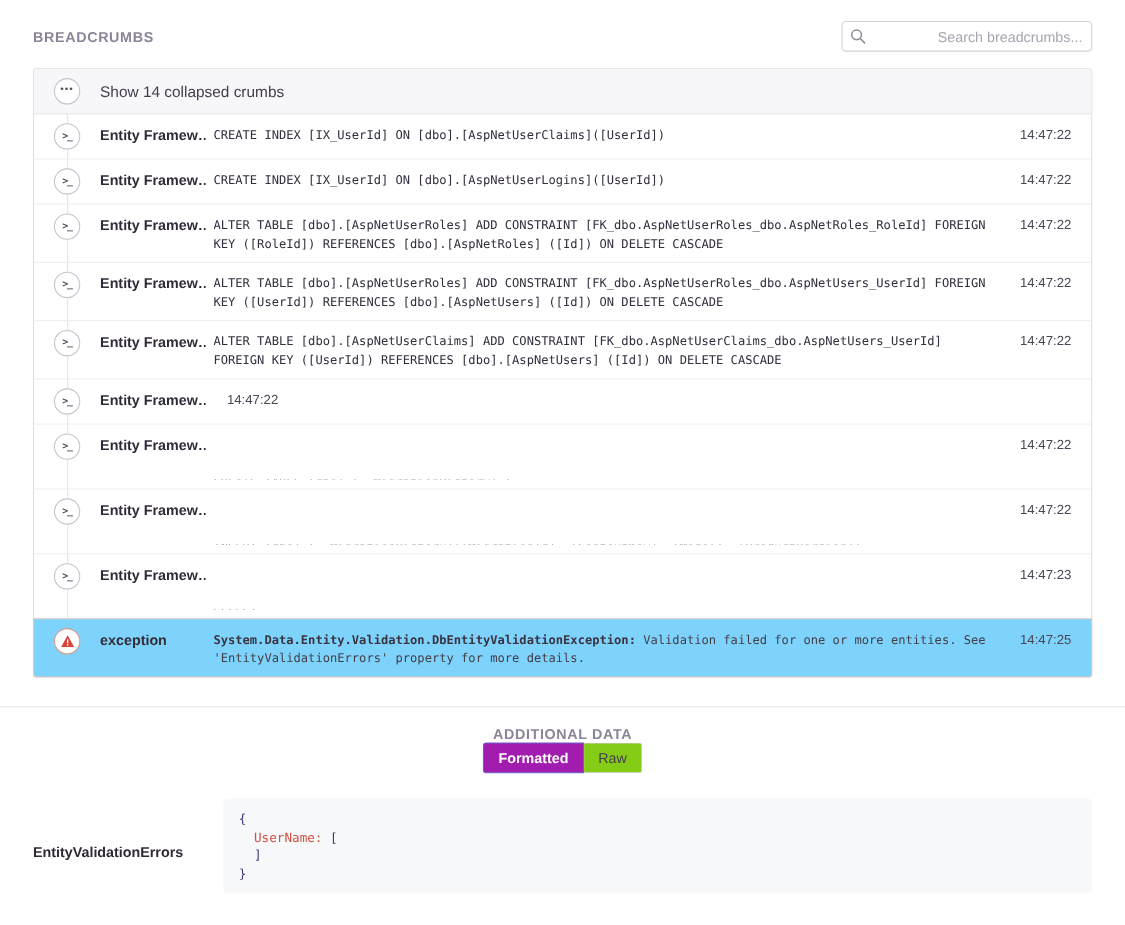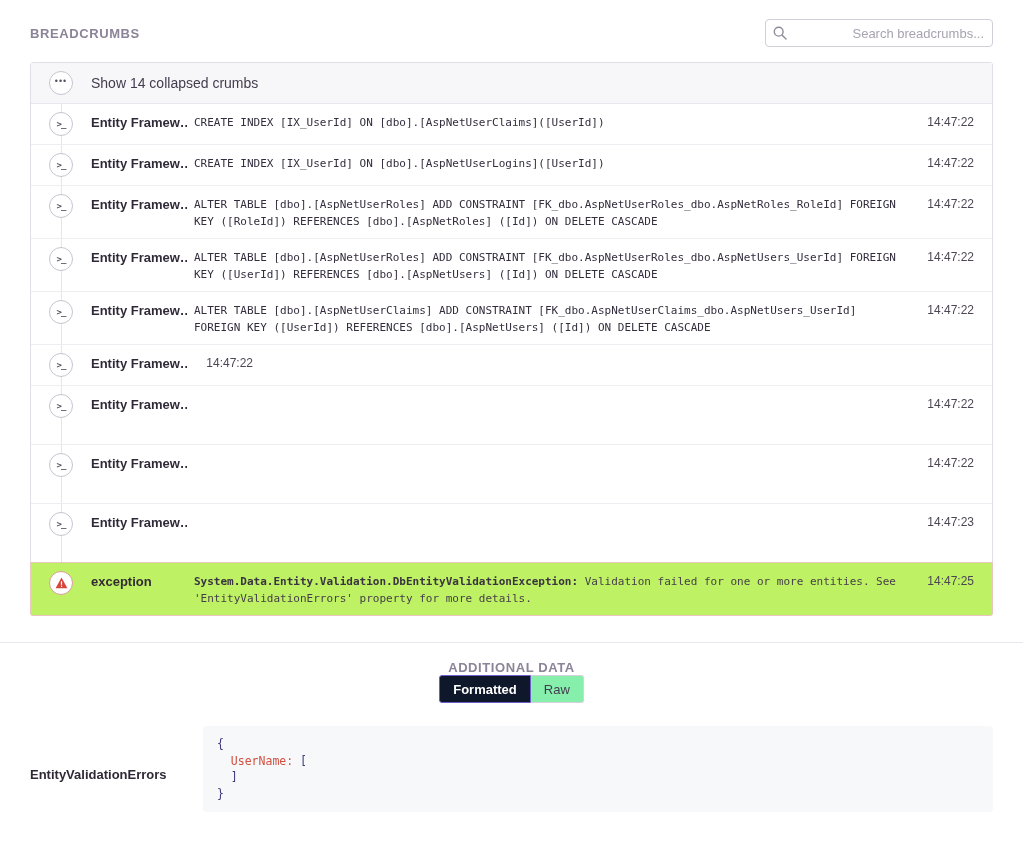--- a/index.html
+++ b/index.html
@@ -46,36 +46,36 @@
   .crumb-msg { flex:1; margin-left:7px; font-family:"DejaVu Sans Mono", monospace;
                font-size:11px; line-height:17px; color:#332d3d; padding-top:2px;
                white-space:pre-wrap; word-break:break-word; overflow:hidden; }
   .crumb-msg.clip { max-height:42px; position:relative; }
   .fade-out { position:absolute; left:0; right:0; bottom:0; height:13px;
               background:linear-gradient(rgba(255,255,255,0), #ffffff 85%); }
   .crumb-time { width:56px; flex:none; margin-left:10px; text-align:right; font-size:12px;
                 color:#4c4654; padding-top:3px; }
 
   
-  .crumb-row.exception { background:#bef264; border:1px solid #e9c7be; margin:0 -1px -1px -1px;
+  .crumb-row.exception { background:#7dd3fc; border:1px solid #e9c7be; margin:0 -1px -1px -1px;
                          border-radius:0 0 3px 3px; }
   .crumb-row.exception .crumb-icon { border-color:#d89d94; }
   .crumb-row.exception .crumb-category { color:#342b33; }
   .exc-msg-bold { font-weight:bold; color:#3a3340; }
   .exc-msg-rest { color:#453e47; }
 
   
   .full-hr { height:1px; background:#e9e6ed; margin-top:26px; }
   .ad-header { display:flex; justify-content:space-between; align-items:center;
                margin-top:17px;flex-direction:column; }
   .btn-group { display:flex; }
   .btn { height:28px; font-size:13px; font-weight:bold; padding:0 13px; cursor:pointer;
-         display:flex; align-items:center; border:1px solid #d6d1dd; background:#86efac;
+         display:flex; align-items:center; border:1px solid #d6d1dd; background:#84cc16;
          color:#433c4e; font-family:"Liberation Sans", sans-serif; }
-  .btn.active { background:#0f172a; border-color:#6C5FC7; color:#fff;
+  .btn.active { background:#a21caf; border-color:#6C5FC7; color:#fff;
                 border-radius:3px 0 0 3px; }
   .btn.raw { border-left:none; border-radius:0 3px 3px 0; font-weight:normal; }
 
   .kv-row { display:flex; margin-top:23px;align-items:center; }
   .kv-key { width:173px; flex:none; font-size:13px; font-weight:bold; color:#2f2936;
             padding-top:11px; }
   .code-block { flex:1; background:#f7f8f9; border-radius:4px; padding:10px 14px;
                 font-family:"DejaVu Sans Mono", monospace; font-size:11.5px;
                 line-height:16.5px; white-space:pre; color:#3f3a7a; }
   .json-punct { color:#3f3a7a; }

